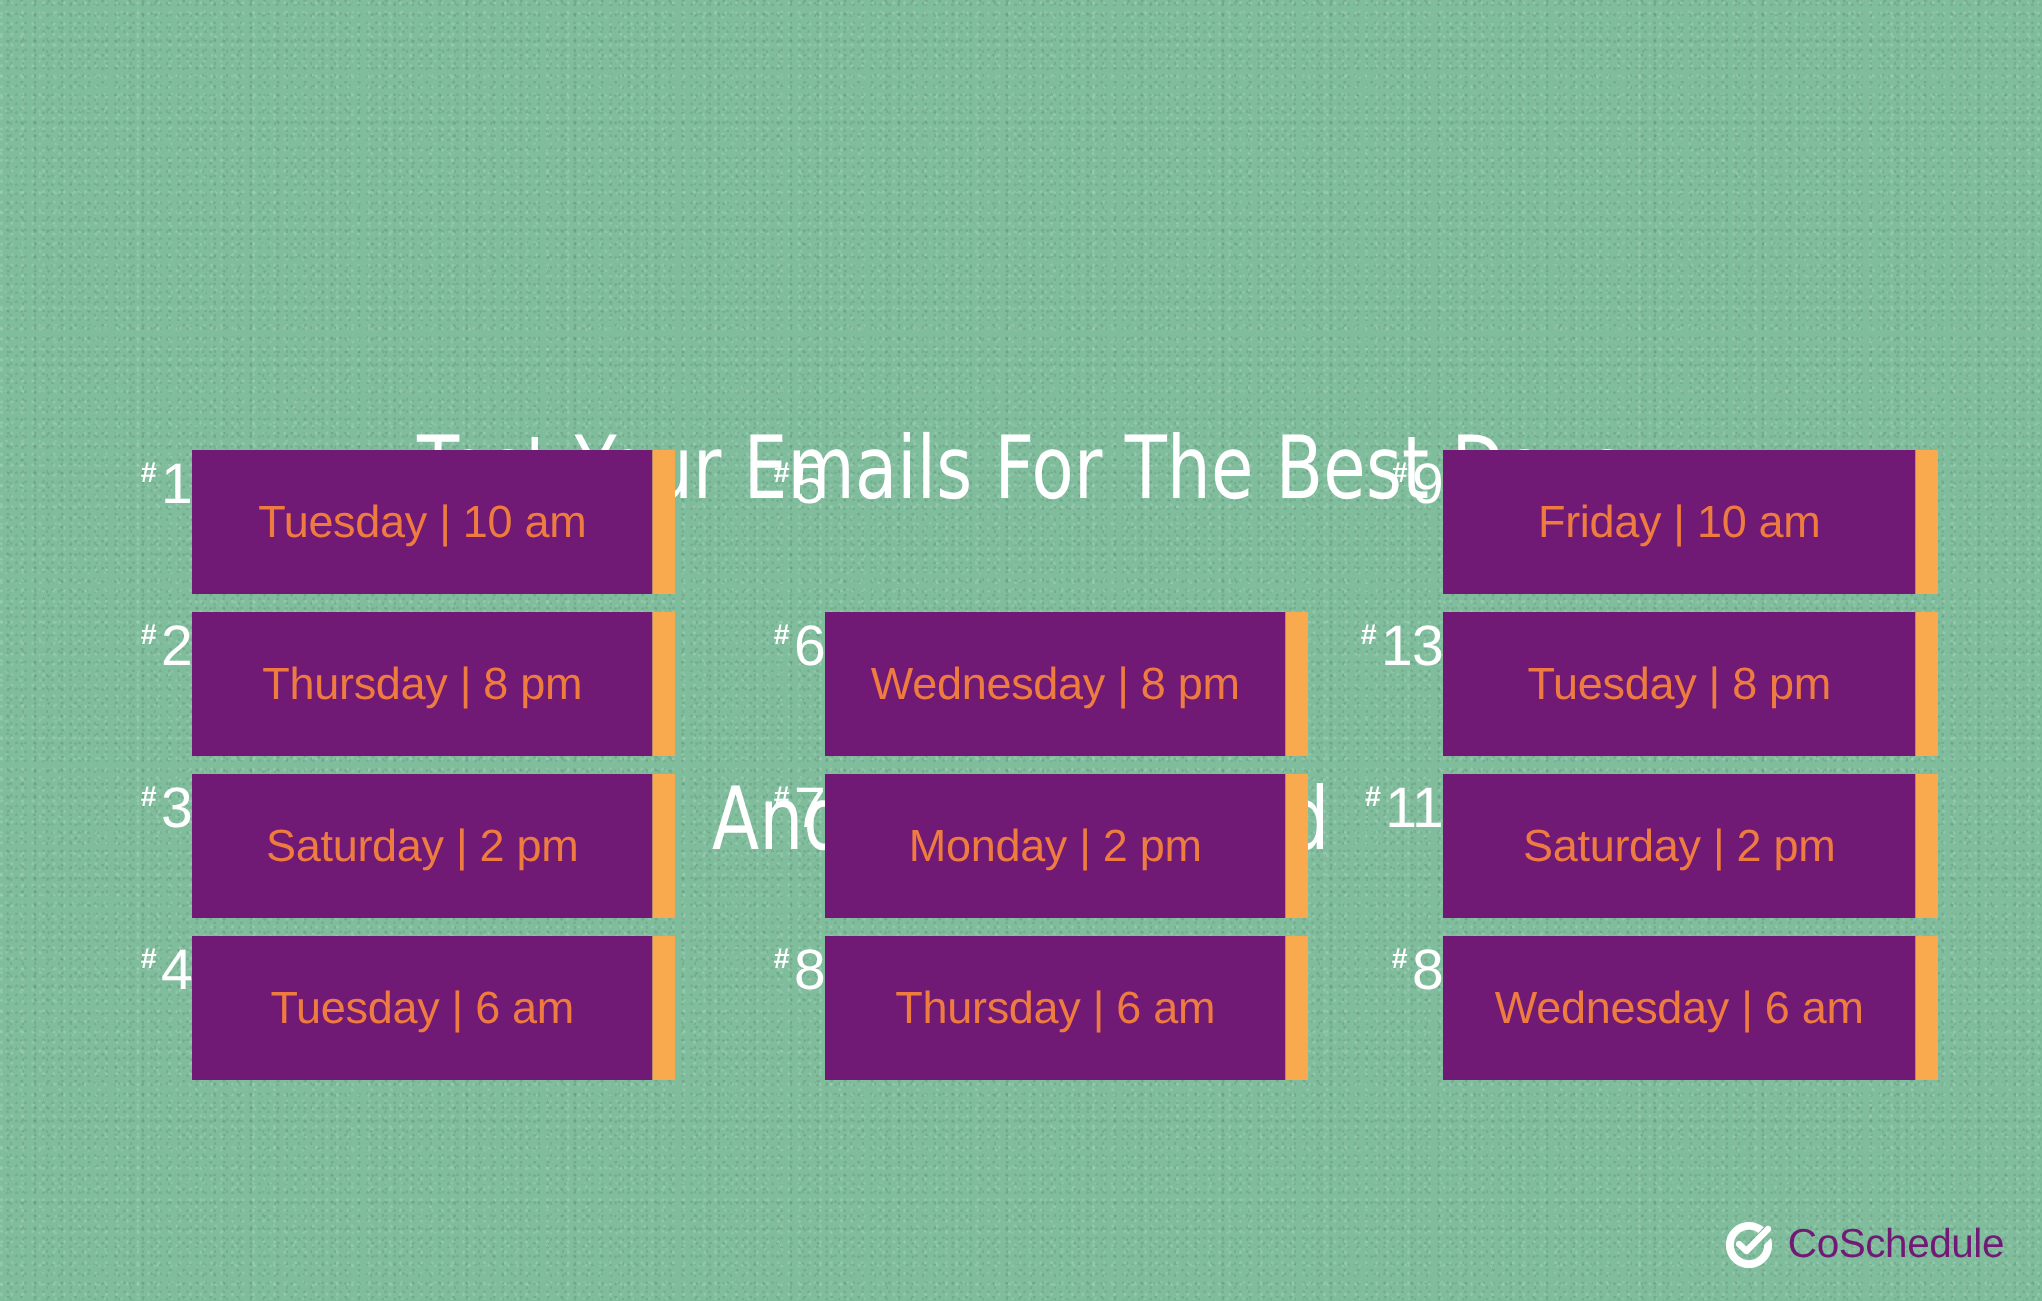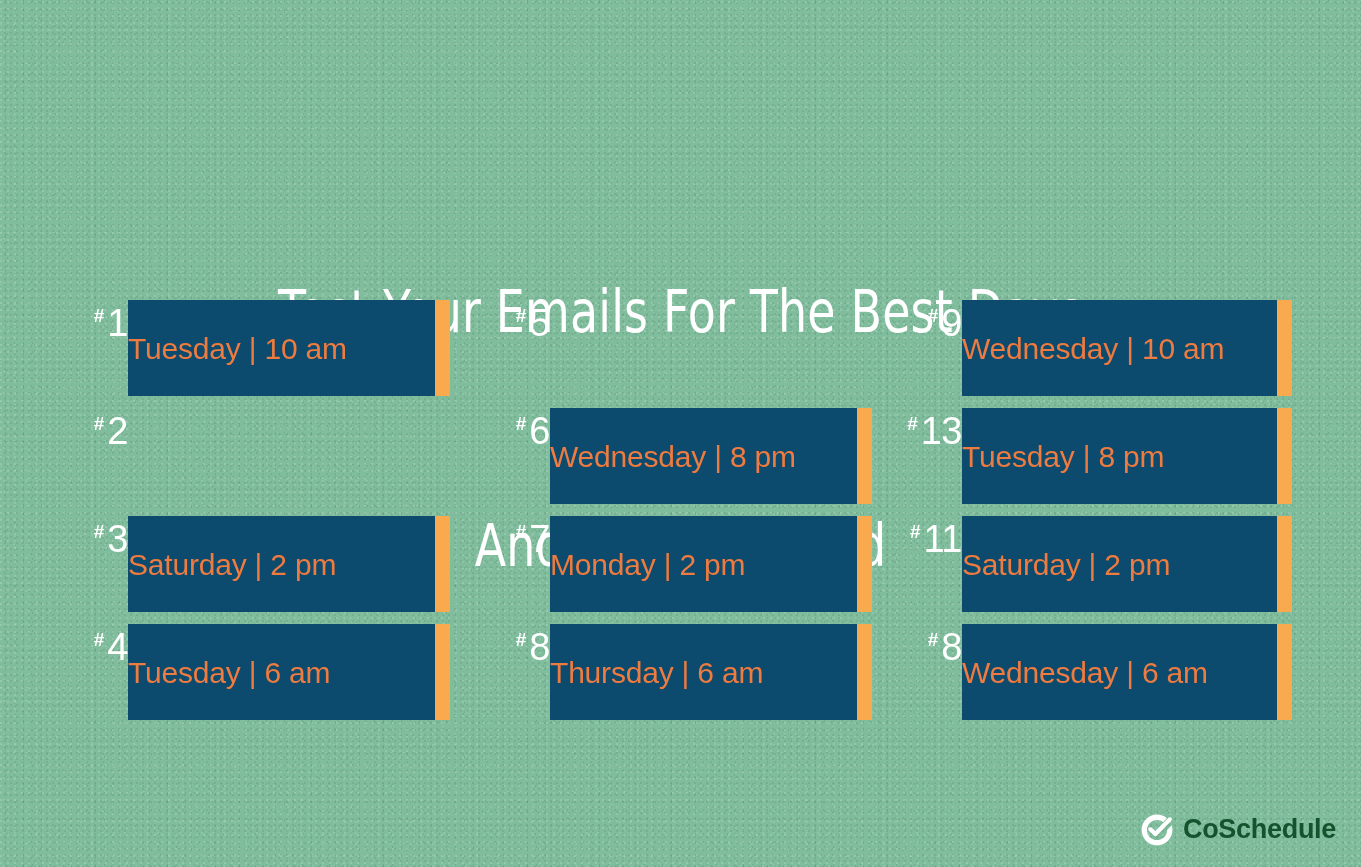--- a/index.html
+++ b/index.html
@@ -107,23 +107,24 @@
     position: absolute;
     left: 62px;
     right: 0;
     top: 0;
     height: 96px;
     display: flex;
     align-items: stretch;
   }
   .card .face {
     flex: 1 1 auto;
-    background: #0c4a6e;
+    background: #701a75;
     display: flex;
     align-items: center;
+    justify-content: center;
   }
   .card .bar {
     flex: 0 0 15px;
     background: #f9a94e;
   }
   .card .label {
     color: #ee7b3f;
     font-size: 30px;
     font-weight: 400;
     letter-spacing: -.2px;
@@ -136,23 +137,23 @@
   #logo {
     position: absolute;
     right: 25px;
     bottom: 20px;
     display: flex;
     align-items: center;
     gap: 9px;
   }
   #logo .mark { width: 34px; height: 34px; display: block; }
   #logo .word {
-    color: #14532d;
+    color: #701a75;
     font-size: 27px;
-    font-weight: 700;
+    font-weight: 400;
     letter-spacing: -.3px;
     line-height: 1;
     position: relative;
     top: -1px;
   }
 </style>
 </head>
 <body>
 
 <div id="poster">
@@ -171,20 +172,26 @@
         <div class="rank"><span class="hash">#</span><span class="num">1</span></div>
         <div class="card">
           <div class="face">
               <span class="label">Tuesday | 10 am</span>
             </div>
           <div class="bar"></div>
         </div>
       </div>
       <div class="row">
         <div class="rank"><span class="hash">#</span><span class="num">2</span></div>
+        <div class="card">
+          <div class="face">
+              <span class="label">Thursday | 8 pm</span>
+            </div>
+          <div class="bar"></div>
+        </div>
       </div>
       <div class="row">
         <div class="rank"><span class="hash">#</span><span class="num">3</span></div>
         <div class="card">
           <div class="face">
               <span class="label">Saturday | 2 pm</span>
             </div>
           <div class="bar"></div>
         </div>
       </div>
@@ -230,21 +237,21 @@
           <div class="bar"></div>
         </div>
       </div>
     </div>
 
     <div class="column c2">
       <div class="row">
         <div class="rank"><span class="hash">#</span><span class="num">9</span></div>
         <div class="card">
           <div class="face">
-              <span class="label">Wednesday | 10 am</span>
+              <span class="label">Friday | 10 am</span>
             </div>
           <div class="bar"></div>
         </div>
       </div>
       <div class="row">
         <div class="rank"><span class="hash">#</span><span class="num">13</span></div>
         <div class="card">
           <div class="face">
               <span class="label">Tuesday | 8 pm</span>
             </div>

